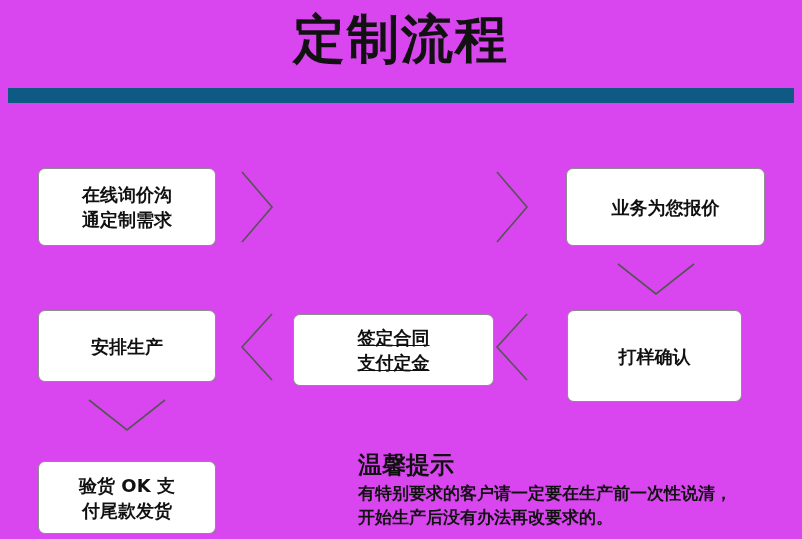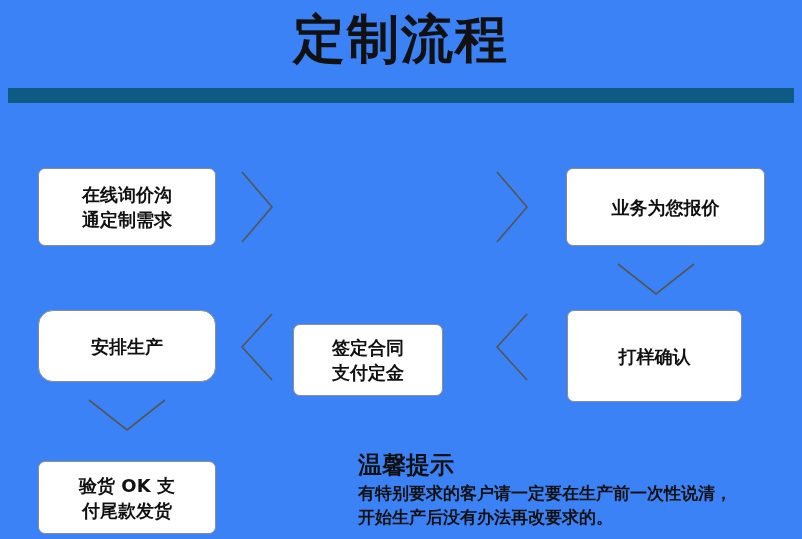--- a/index.html
+++ b/index.html
@@ -10,21 +10,21 @@
     width: 802px;
     height: 539px;
     background: #ffffff;
     font-family: "DejaVu Sans", "Liberation Sans", sans-serif;
     overflow: hidden;
   }
   #page {
     position: relative;
     width: 802px;
     height: 539px;
-    background: #3b82f6;
+    background: #d946ef;
   }
 
   
   .page-title {
     position: absolute;
     left: 0;
     top: 4px;
     width: 802px;
     text-align: center;
     font-size: 52px;
@@ -69,22 +69,22 @@
     text-align: left;
     white-space: pre-line;
   }
 
   
   #box-inquiry   { left: 38px;  top: 168px; width: 178px; height: 78px; }
   #box-specs     { left: 290px; top: 166px; width: 180px; height: 82px;
                    padding: 0 4px 0 6px; justify-content: flex-start; }
   #box-quote     { left: 566px; top: 168px; width: 199px; height: 78px; }
 
-  #box-production{ left: 38px;  top: 310px; width: 178px; height: 72px; border-radius: 15px; }
-  #box-contract  { left: 293px; top: 324px; width: 150px; height: 72px; }
+  #box-production{ left: 38px;  top: 310px; width: 178px; height: 72px; }
+  #box-contract  { left: 293px; top: 314px; width: 201px; height: 72px; text-decoration: underline; }
   #box-sample    { left: 567px; top: 310px; width: 175px; height: 92px; }
 
   #box-delivery  { left: 38px;  top: 445px; width: 178px; height: 73px; margin-top: 16px; }
 
   
   .chevron {
     position: absolute;
   }
   .chevron svg { display: block; }
 

